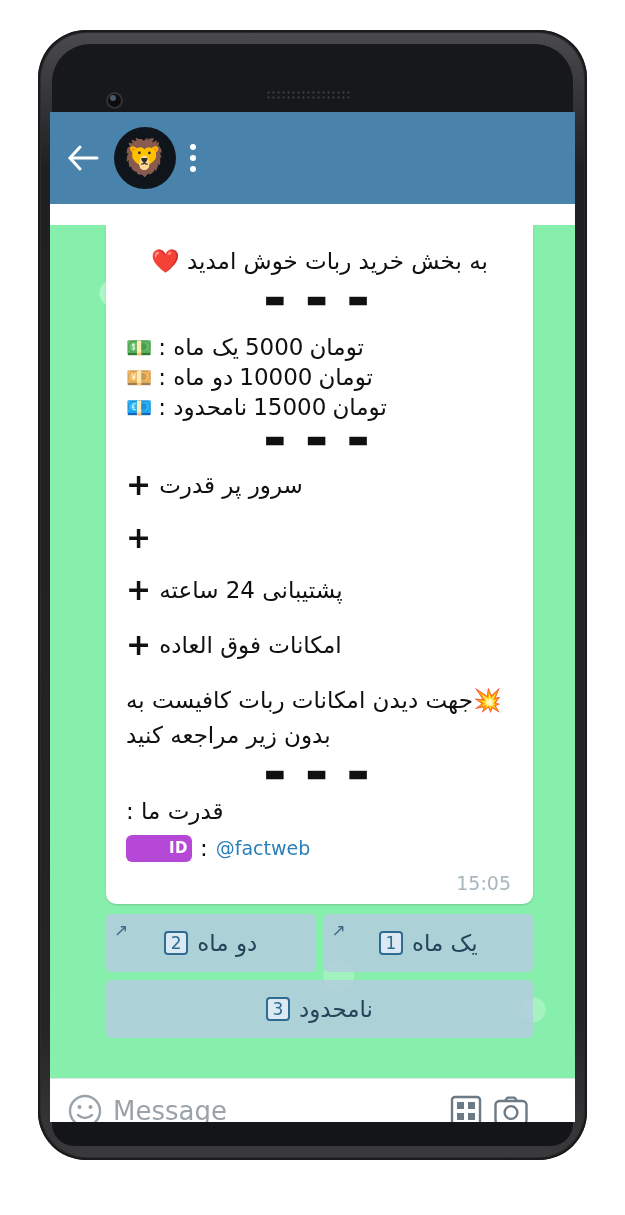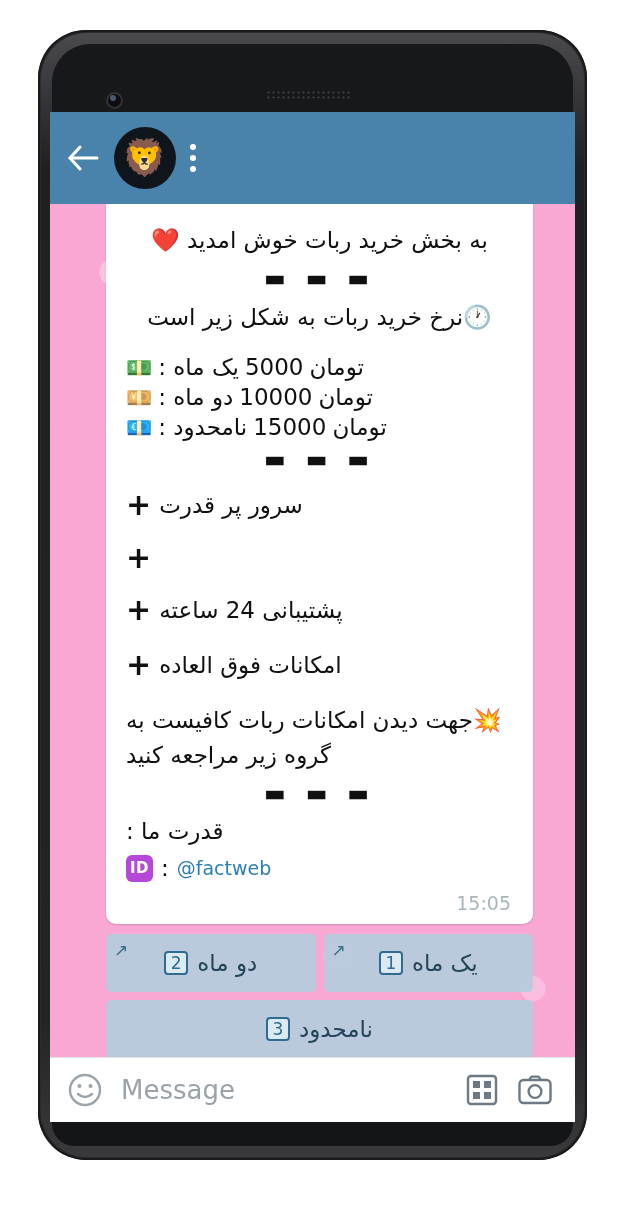--- a/index.html
+++ b/index.html
@@ -160,22 +160,23 @@
     width: 6px; height: 6px;
     border-radius: 50%;
     background: #fff;
     display: block;
   }
 
   
   #chat-area {
     position: relative;
     height: 853px;
-    background: #f9a8d4;
+    background: #86efac;
     overflow: hidden;
+    margin-top: 21px;
   }
   #chat-pattern {
     position: absolute;
     inset: 0;
     opacity: .5;
     background:
       radial-gradient(circle at 12% 8%, rgba(255,255,255,.65) 0 13px, transparent 14px),
       radial-gradient(circle at 62% 20%, rgba(255,255,255,.5) 0 10px, transparent 11px),
       radial-gradient(circle at 88% 35%, rgba(255,255,255,.55) 0 16px, transparent 17px),
       radial-gradient(circle at 30% 48%, rgba(255,255,255,.45) 0 12px, transparent 13px),
@@ -261,20 +262,21 @@
     display: inline-flex;
     align-items: center;
     justify-content: center;
     width: 27px; height: 27px;
     border-radius: 6px;
     background: #b548d6;
     color: #fff;
     font-size: 15px;
     font-weight: bold;
     letter-spacing: .5px;
+    padding-left: 39px;
   }
   #channel-handle {
     color: #2b7fb8;
     font-size: 19px;
     direction: ltr;
   }
   #msg-time {
     text-align: right;
     color: #a8b6bd;
     font-size: 19px;
@@ -332,21 +334,21 @@
   
   #input-bar {
     position: relative;
     height: 65px;
     background: #ffffff;
     border-top: 1px solid #dfe4e8;
     display: flex;
     align-items: center;
     padding: 0 14px;
     box-sizing: border-box;
-    gap: 9px;
+    gap: 1px;
   }
   #emoji-btn { width: 42px; height: 42px; flex:0 0 42px; display:flex; align-items:center; justify-content:center; cursor:pointer; }
   #message-input {
     flex: 1 1 auto;
     border: none;
     outline: none;
     font-size: 26px;
     color: #9aa3a9;
     font-family: "DejaVu Sans", "Liberation Sans", sans-serif;
     background: transparent;
@@ -393,21 +395,20 @@
       </div>
 
       <div id="chat-area">
         <div id="chat-pattern"></div>
         <div id="chat-scroll">
 
           <div id="bubble">
 
             <div class="msg-line center">به بخش خرید ربات خوش امدید ❤️</div>
             <div class="sep">▬ ▬ ▬</div>
-            <div class="msg-line center">🕐نرخ خرید ربات به شکل زیر است</div>
 
             <div style="height:14px"></div>
 
             <div class="price-line">
               <span class="em">💵</span>
               <span>یک ماه :</span>
               <span>5000</span>
               <span>تومان</span>
             </div>
             <div class="price-line">
@@ -434,21 +435,21 @@
             </div>
             <div class="plus-line">
               <span class="plus">+</span>
               <span class="msg-line" style="padding:0">پشتیبانی 24 ساعته</span>
             </div>
             <div class="plus-line">
               <span class="plus">+</span>
               <span class="msg-line" style="padding:0">امکانات فوق العاده</span>
             </div>
 
-            <div class="msg-line" style="padding-top:10px">💥جهت دیدن امکانات ربات کافیست به گروه زیر مراجعه کنید</div>
+            <div class="msg-line" style="padding-top:10px">💥جهت دیدن امکانات ربات کافیست به بدون زیر مراجعه کنید</div>
 
             <div class="sep">▬ ▬ ▬</div>
 
             <div id="channel-block">
               <div class="msg-line" style="padding:0">قدرت ما :</div>
               <div id="channel-handle-row">
                 <span id="id-badge">ID</span>
                 <span class="msg-line" style="padding:0">:</span>
                 <span id="channel-handle">@factweb</span>
               </div>

